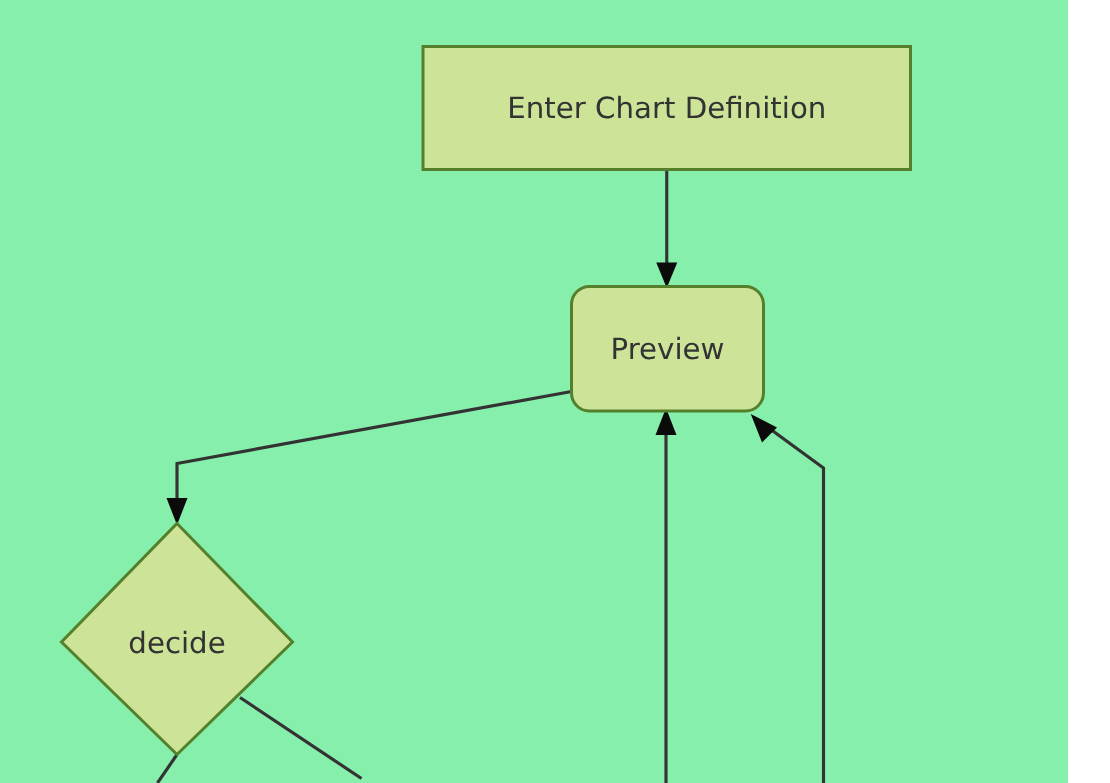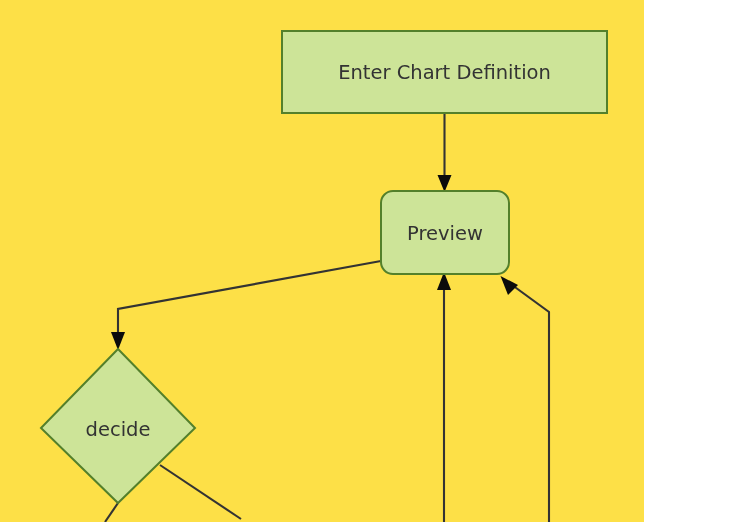--- a/index.html
+++ b/index.html
@@ -8,23 +8,23 @@
     background: #ffffff;
   }
   body {
     width: 740px;
     height: 522px;
     overflow: hidden;
     font-family: "DejaVu Sans", "Liberation Sans", sans-serif;
   }
   #flow-canvas {
     position: relative;
-    width: 644px;
+    width: 712px;
     height: 522px;
-    background: #fde047;
+    background: #86efac;
   }
   svg#flow-svg {
     position: absolute;
     left: 0;
     top: 0;
     width: 740px;
     height: 522px;
     display: block;
   }
   .node-shape {

